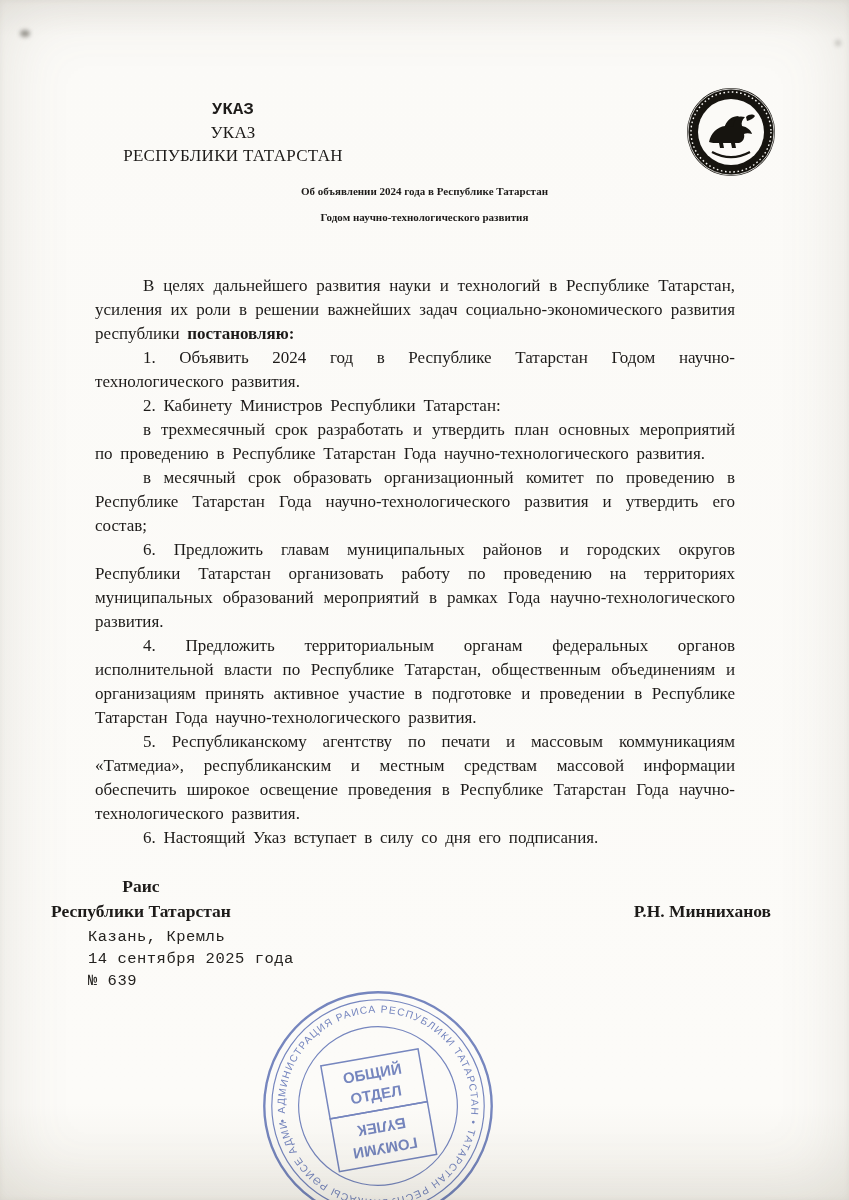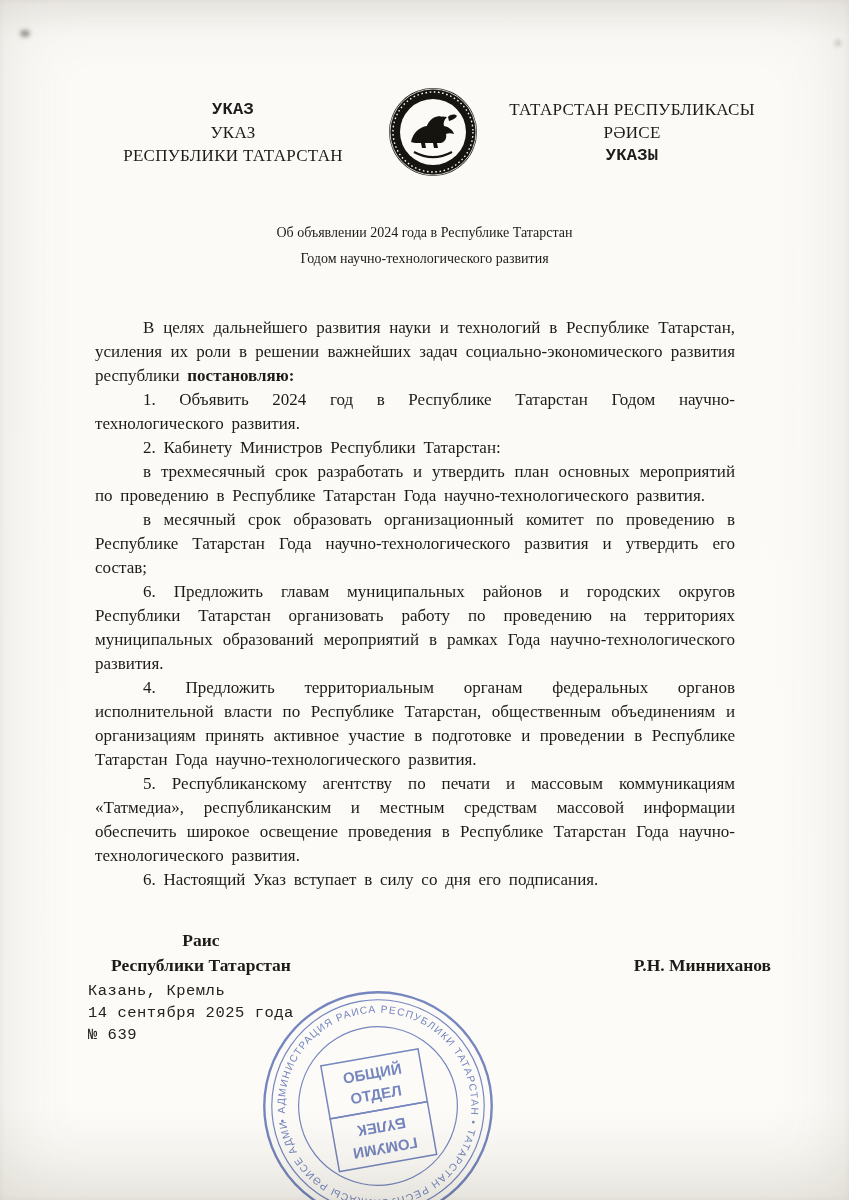--- a/index.html
+++ b/index.html
@@ -28,39 +28,38 @@
     padding:86px 72px 0 88px;
     text-align:center;
     font-size:17px; line-height:23px;
     letter-spacing:.3px;
   }
   .header-col { width:290px; }
   .bold { font-weight:bold;font-family:Liberation Mono, monospace; }
   .emblem { width:92px; height:92px; flex:0 0 92px; }
 
   .title {
-    margin-top:42px;
     text-align:center;
-    font-weight:normal;
-    font-size:14px; line-height:26px;
+    font-weight:bold;
+    font-size:11px; line-height:26px;
   }
 
   .doc-body {
     margin-top:44px;
     padding:0 114px 0 95px;
     font-size:17px;
     line-height:24px;
     word-spacing:3.5px;
   }
   .para { text-align:justify; text-indent:48px; }
   .block { }
 
   .signature {
-    margin-top:36px;
-    padding:0 78px 0 111px;
+    margin-top:24px;
+    padding:0 78px 0 51px;
     display:flex; justify-content:space-between; align-items:flex-end;
     font-weight:bold; font-size:17.5px; line-height:25px;
   }
   .sig-left { text-align:center; }
 
   .issued {
     padding-left:88px;
     margin-top:2px;
     font-family:"Liberation Mono", monospace;
     font-size:15.5px; line-height:22px;
@@ -103,25 +102,20 @@
         <circle cx="46" cy="46" r="33" fill="#fbfaf7"></circle>
         <g>
           <path d="M24 56 C26 47 32 41 40 40 C44 33 52 29 60 31 C57 34 56 37 57 40 C62 41 66 44 67 48 C64 47 61 47 59 48 C60 52 58 56 54 57 L50 57 L51 62 L47 62 L46 57 L38 57 L39 62 L35 62 L34 57 C30 57 26 57 24 56 Z" fill="#16140f"></path>
           <path d="M40 40 C42 34 47 30 54 30 C50 34 48 37 48 41 Z" fill="#16140f"></path>
           <path d="M61 31 C64 28 68 28 70 30 C68 33 65 34 62 35 Z" fill="#16140f"></path>
           <path d="M27 66 C40 73 52 73 65 66" fill="none" stroke="#16140f" stroke-width="2.2"></path>
         </g>
       </svg>
     </div>
 
-    <div class="header-col">
-      <div>ТАТАРСТАН РЕСПУБЛИКАСЫ</div>
-      <div>РӘИСЕ</div>
-      <div class="bold">УКАЗЫ</div>
-    </div>
   </header>
 
   <div class="title">
     <div>Об объявлении 2024 года в Республике Татарстан</div>
     <div>Годом научно-технологического развития</div>
   </div>
 
   <main class="doc-body">
     <p class="para"><span>В целях дальнейшего развития науки и технологий в Республике Татарстан, усиления их роли в решении важнейших задач социально-экономического развития республики </span><b>постановляю:</b></p>
 

